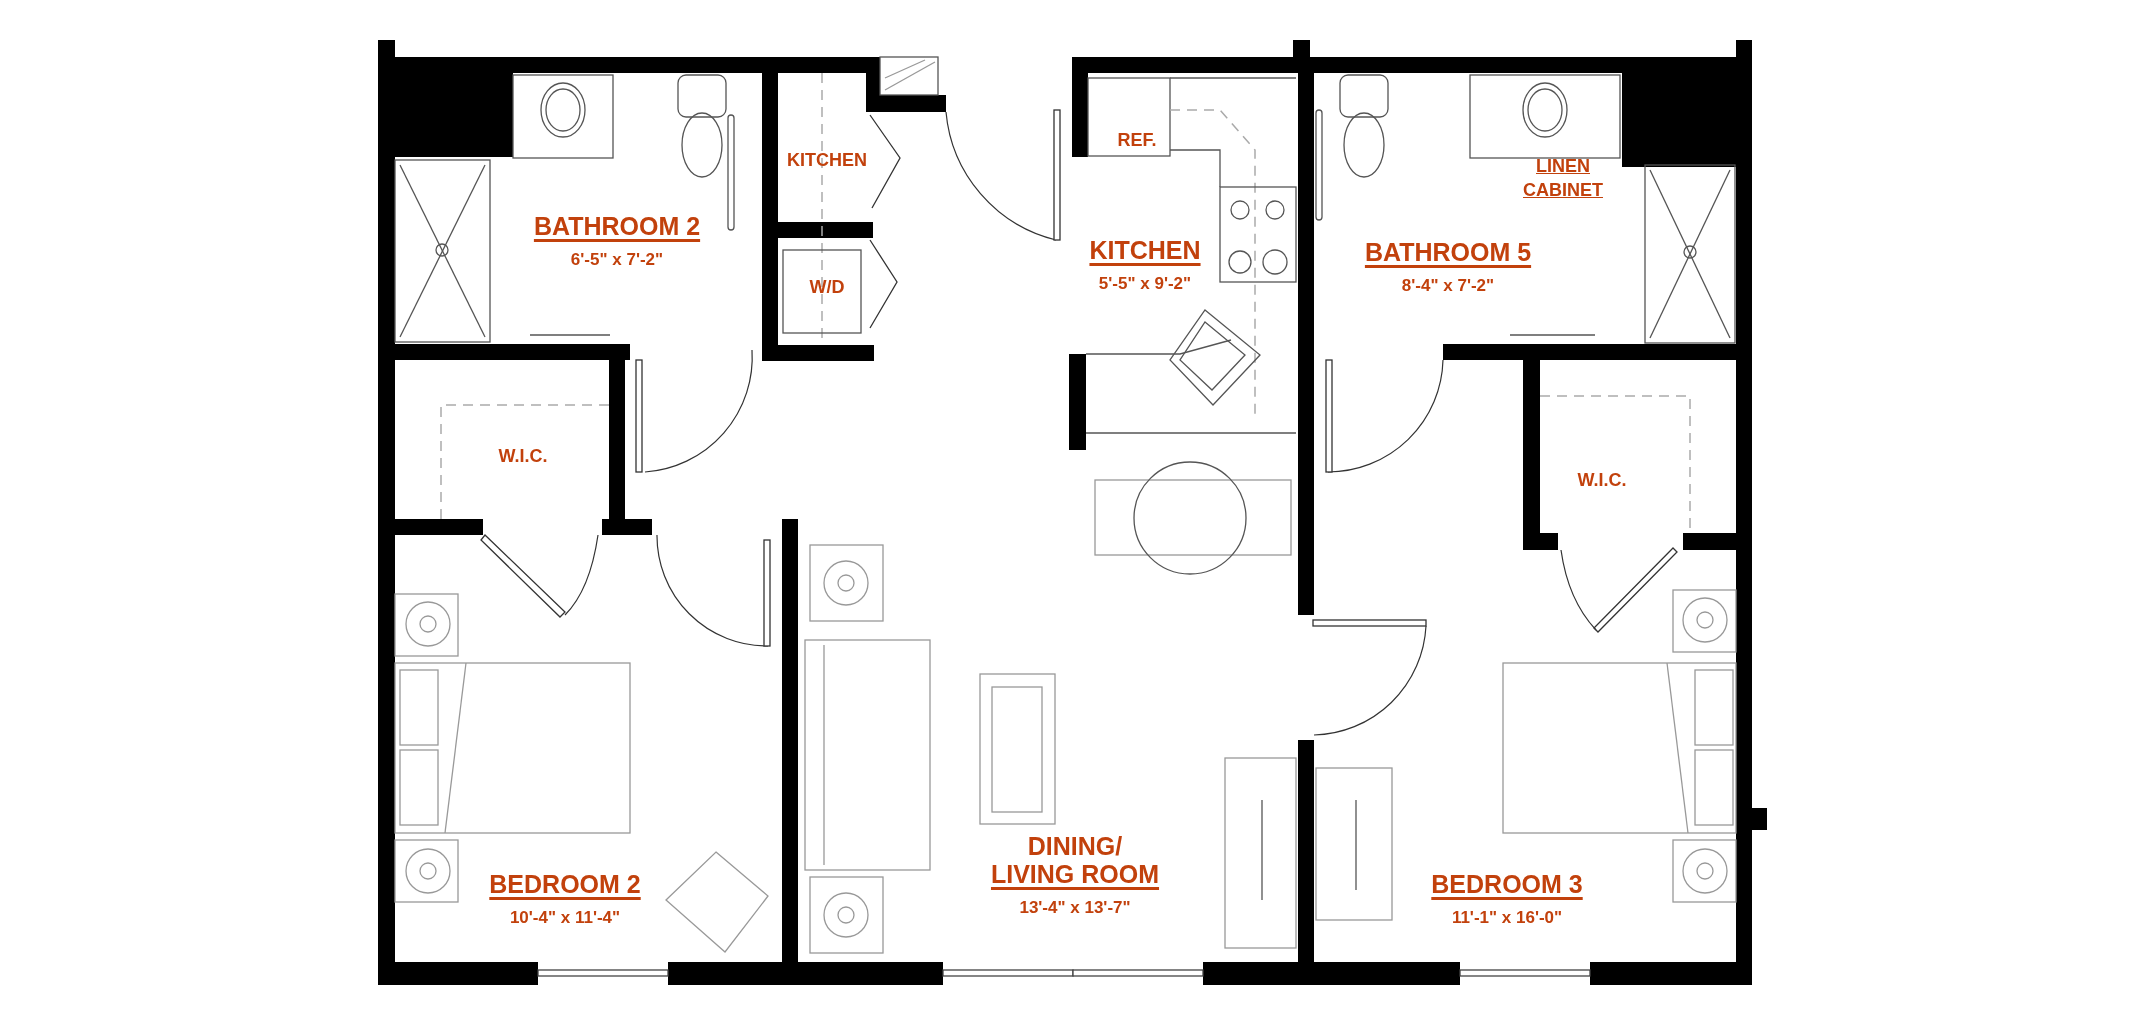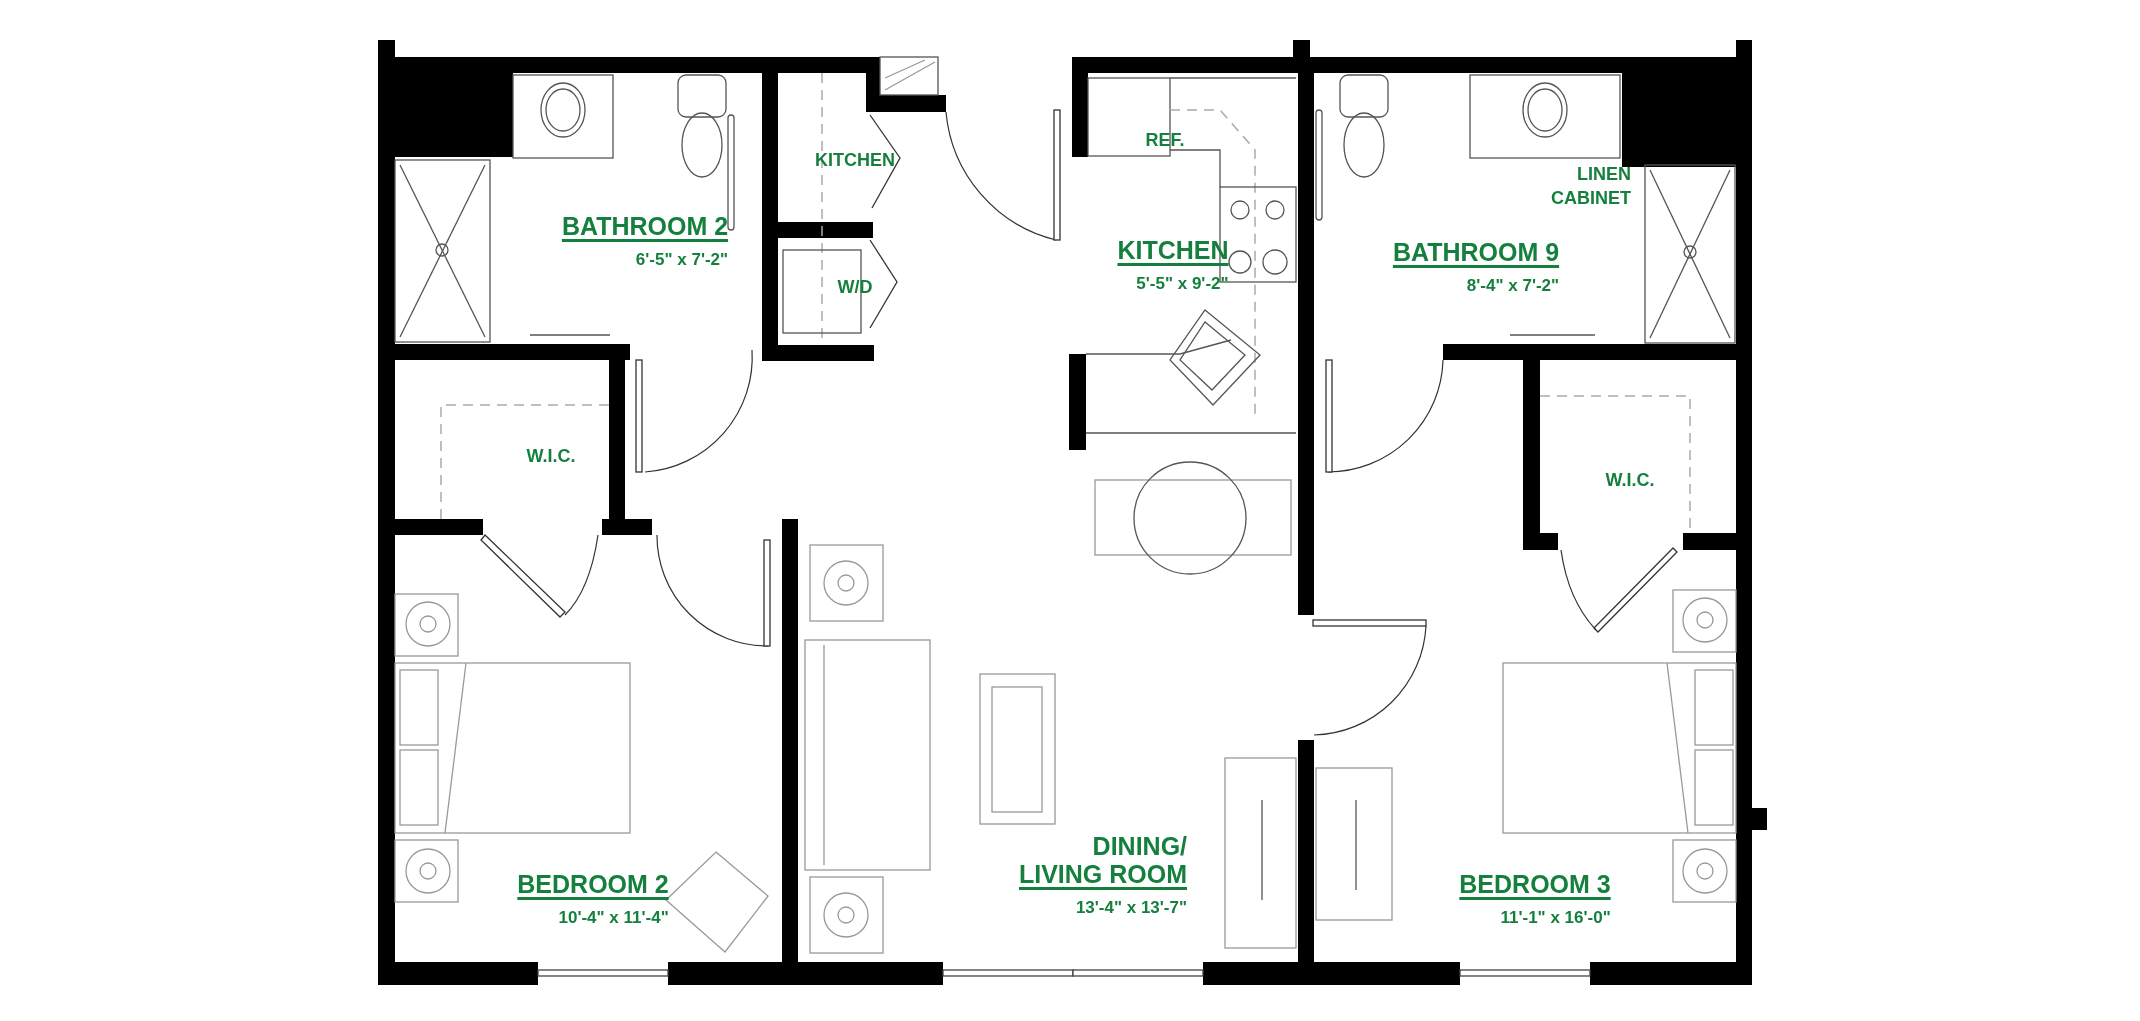--- a/index.html
+++ b/index.html
@@ -5,21 +5,21 @@
   html, body { margin: 0; padding: 0; background: #ffffff; }
   body { width: 2140px; height: 1021px; position: relative; overflow: hidden; font-family: "Liberation Sans", sans-serif; }
   #plan { position: absolute; left: 0; top: 0; width: 2140px; height: 1021px; }
   .wall { fill: #000; }
   .fx { fill: none; stroke: #555; stroke-width: 1.3; }
   .fxl { fill: none; stroke: #999; stroke-width: 1.3; }
   .dash { fill: none; stroke: #aaa; stroke-width: 1.5; stroke-dasharray: 10 7; }
   .door { fill: none; stroke: #333; stroke-width: 1.2; }
   .leaf { fill: #fff; stroke: #333; stroke-width: 1.3; }
   .win { fill: #fff; stroke: #444; stroke-width: 1.3; }
-  .label { position: absolute; text-align: right; color: #15803d; font-weight: bold; white-space: nowrap; transform: translateX(-50%); margin-left: 28px; }
+  .label { position: absolute; text-align: center; color: #c2410c; font-weight: bold; white-space: nowrap; transform: translateX(-50%); }
   .room-name { font-size: 25px; text-decoration: underline; text-decoration-thickness: 3px; text-underline-offset: 4px; line-height: 28px; }
   .room-dim { font-size: 17px; margin-top: 10px; }
   .small { font-size: 18px; line-height: 24px; }
 </style>
 </head>
 <body>
 
 <svg id="plan" viewBox="0 0 2140 1021" xmlns="http://www.w3.org/2000/svg">
 
   <g>
@@ -212,27 +212,27 @@
 
 <div class="label small" style="left:827px; top:148px;">KITCHEN</div>
 <div class="label small" style="left:827px; top:275px;">W/D</div>
 <div class="label small" style="left:1137px; top:128px;">REF.</div>
 
 <div class="label" style="left:1145px; top:236px;">
   <div class="room-name">KITCHEN</div>
   <div class="room-dim">5'-5" x 9'-2"</div>
 </div>
 
-<div class="label small" style="left:1563px; top:162px;">
+<div class="label small" style="left:1563px; top:154px;text-decoration:underline;">
   <div>LINEN</div>
   <div>CABINET</div>
 </div>
 
 <div class="label" style="left:1448px; top:238px;">
-  <div class="room-name">BATHROOM 9</div>
+  <div class="room-name">BATHROOM 5</div>
   <div class="room-dim">8'-4" x 7'-2"</div>
 </div>
 
 <div class="label small" style="left:523px; top:444px;">W.I.C.</div>
 <div class="label small" style="left:1602px; top:468px;">W.I.C.</div>
 
 <div class="label" style="left:565px; top:870px;">
   <div class="room-name">BEDROOM 2</div>
   <div class="room-dim">10'-4" x 11'-4"</div>
 </div>

